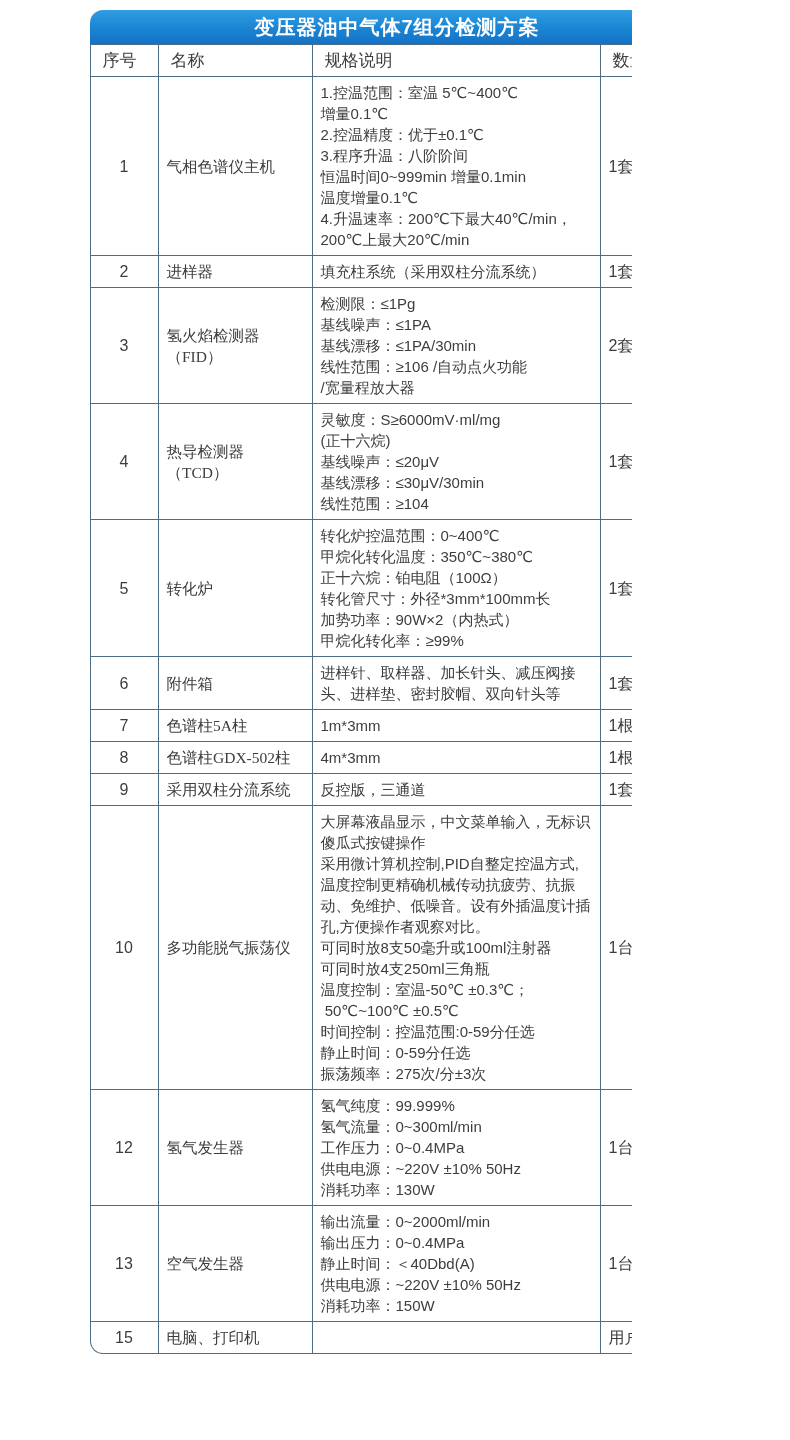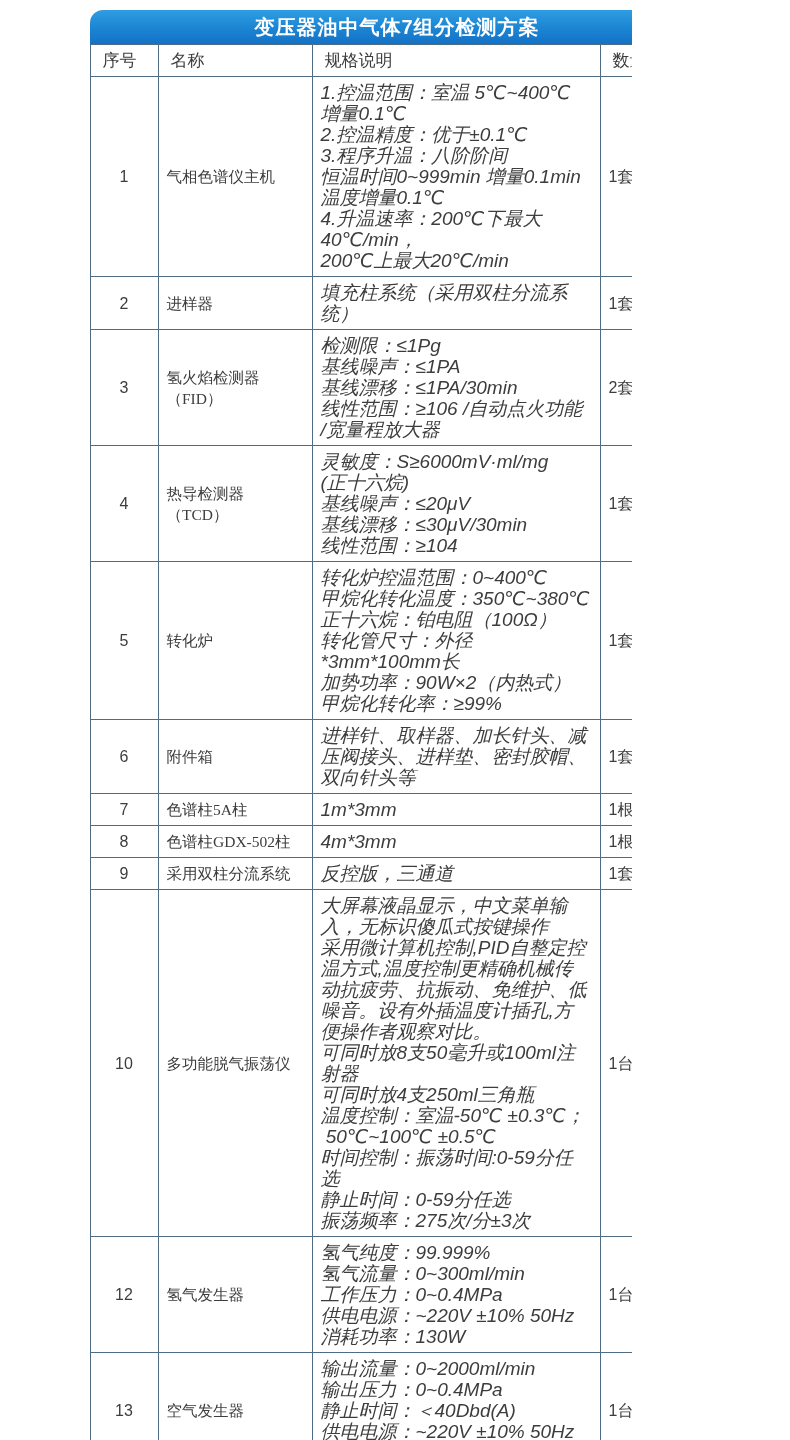--- a/index.html
+++ b/index.html
@@ -56,21 +56,21 @@
     padding: 5px 12px;
     text-align: left;
     line-height: 21px;
   }
   table.spec td {
     padding: 5px 8px;
     line-height: 21px;
   }
   th.c-no, td.c-no { text-align: center; font-size: 16px; padding-left: 2px; padding-right: 2px; }
   td.c-name { font-size: 15.5px; padding-left: 10px; padding-right: 2px; font-family: Liberation Serif, serif; }
-  td.c-spec { font-size: 19px; font-style: italic; }
+  td.c-spec { font-size: 15px; }
   td.c-qty  { font-size: 16px; padding-left: 12px; }
   .spec-line {
     white-space: pre-wrap;
     word-break: break-word;
   }
   col.w-no   { width: 68px; }
   col.w-name { width: 154px; }
   col.w-spec { width: 288px; }
   col.w-qty  { width: 104px; }
 </style>
@@ -192,21 +192,21 @@
             <tr>
     <td class="c-no">10</td>
     <td class="c-name">多功能脱气振荡仪</td>
     <td class="c-spec">
                 <div class="spec-line">大屏幕液晶显示，中文菜单输入，无标识傻瓜式按键操作</div>
                 <div class="spec-line">采用微计算机控制,PID自整定控温方式,温度控制更精确机械传动抗疲劳、抗振动、免维护、低噪音。设有外插温度计插孔,方便操作者观察对比。</div>
                 <div class="spec-line">可同时放8支50毫升或100ml注射器</div>
                 <div class="spec-line">可同时放4支250ml三角瓶</div>
                 <div class="spec-line">温度控制：室温-50℃ ±0.3℃；</div>
                 <div class="spec-line"> 50℃~100℃ ±0.5℃</div>
-                <div class="spec-line">时间控制：振荡时间:0-59分任选</div>
+                <div class="spec-line">时间控制：控温范围:0-59分任选</div>
                 <div class="spec-line">静止时间：0-59分任选</div>
                 <div class="spec-line">振荡频率：275次/分±3次</div>
               </td>
     <td class="c-qty">1台</td>
   </tr>
             <tr>
     <td class="c-no">12</td>
     <td class="c-name">氢气发生器</td>
     <td class="c-spec">
                 <div class="spec-line">氢气纯度：99.999%</div>

